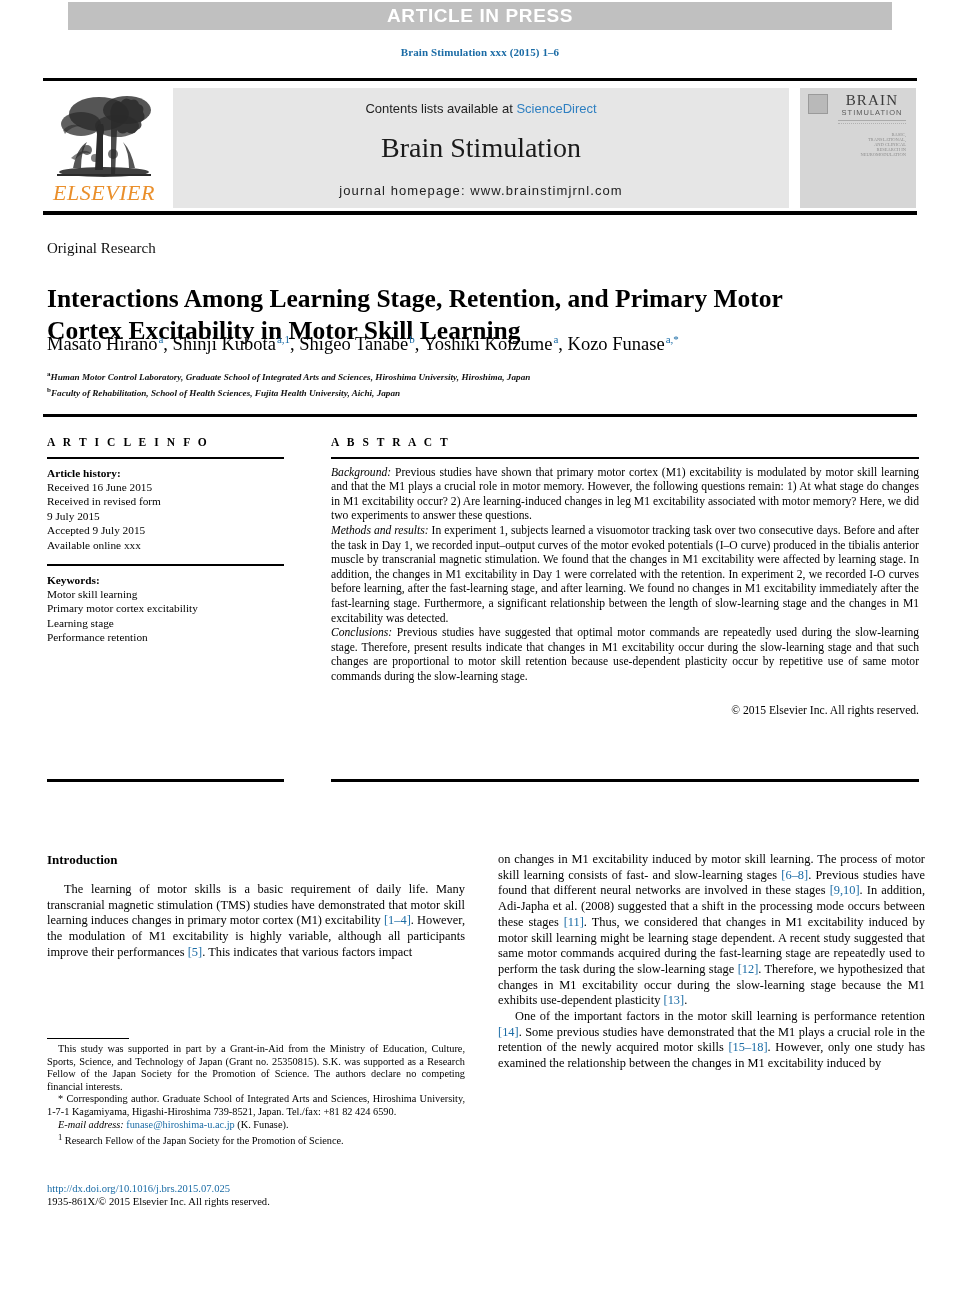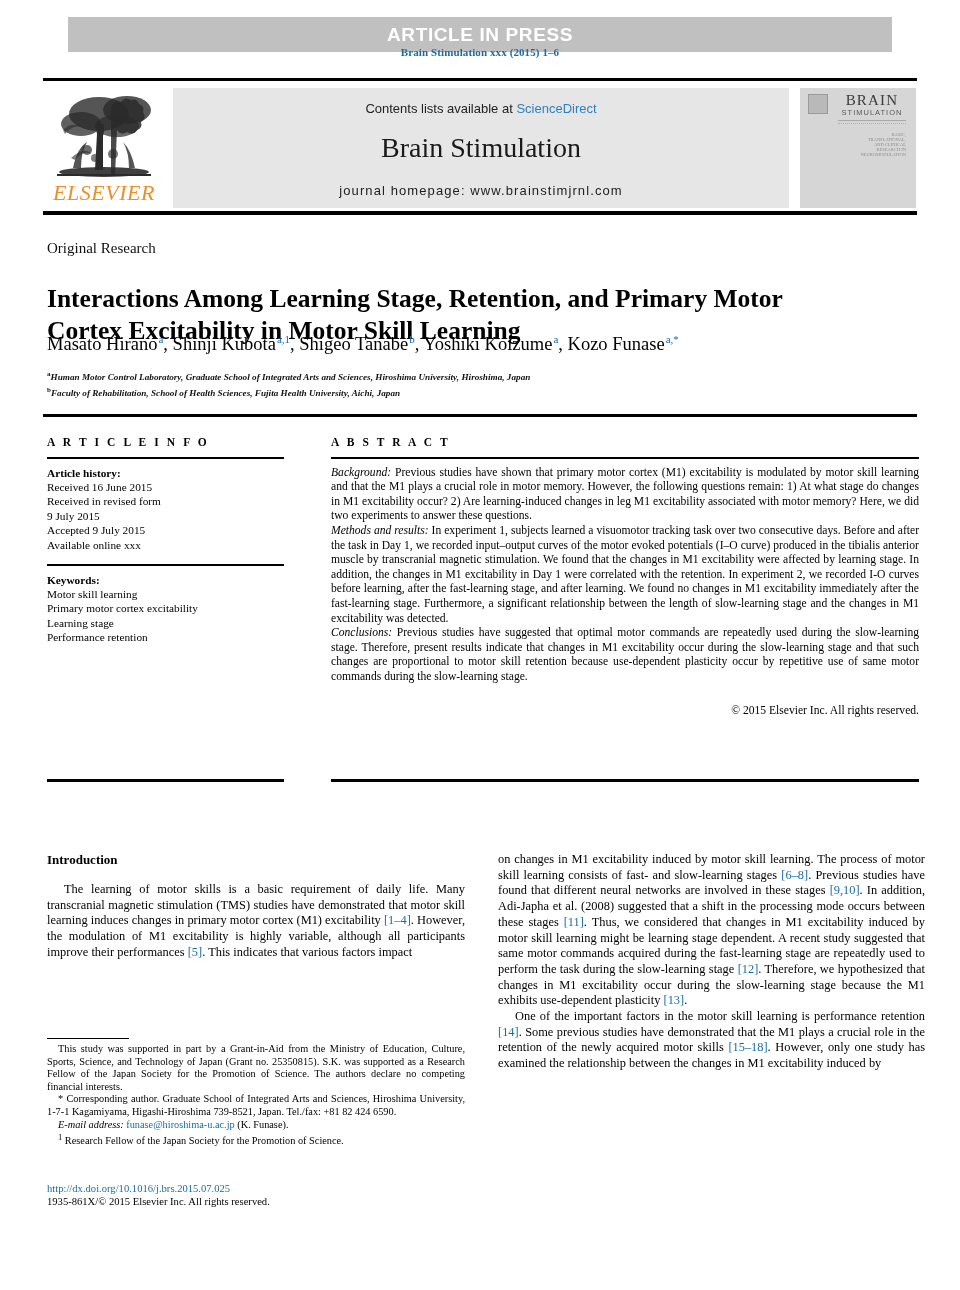--- a/index.html
+++ b/index.html
@@ -13,23 +13,23 @@
     font-family: "Liberation Serif", "DejaVu Serif", serif;
     color: #000;
     position: relative;
     overflow: hidden;
   }
 
   
   .aip-banner {
     position: absolute;
     left: 68px;
-    top: 17px;
+    top: 2px;
     width: 824px;
-    height: 35px;
+    height: 28px;
     background: #c0c0c0;
     display: flex;
     align-items: center;
     justify-content: center;
   }
   .aip-banner span {
     font-family: "Liberation Sans", sans-serif;
     font-weight: bold;
     font-size: 19px;
     letter-spacing: 0.6px;

